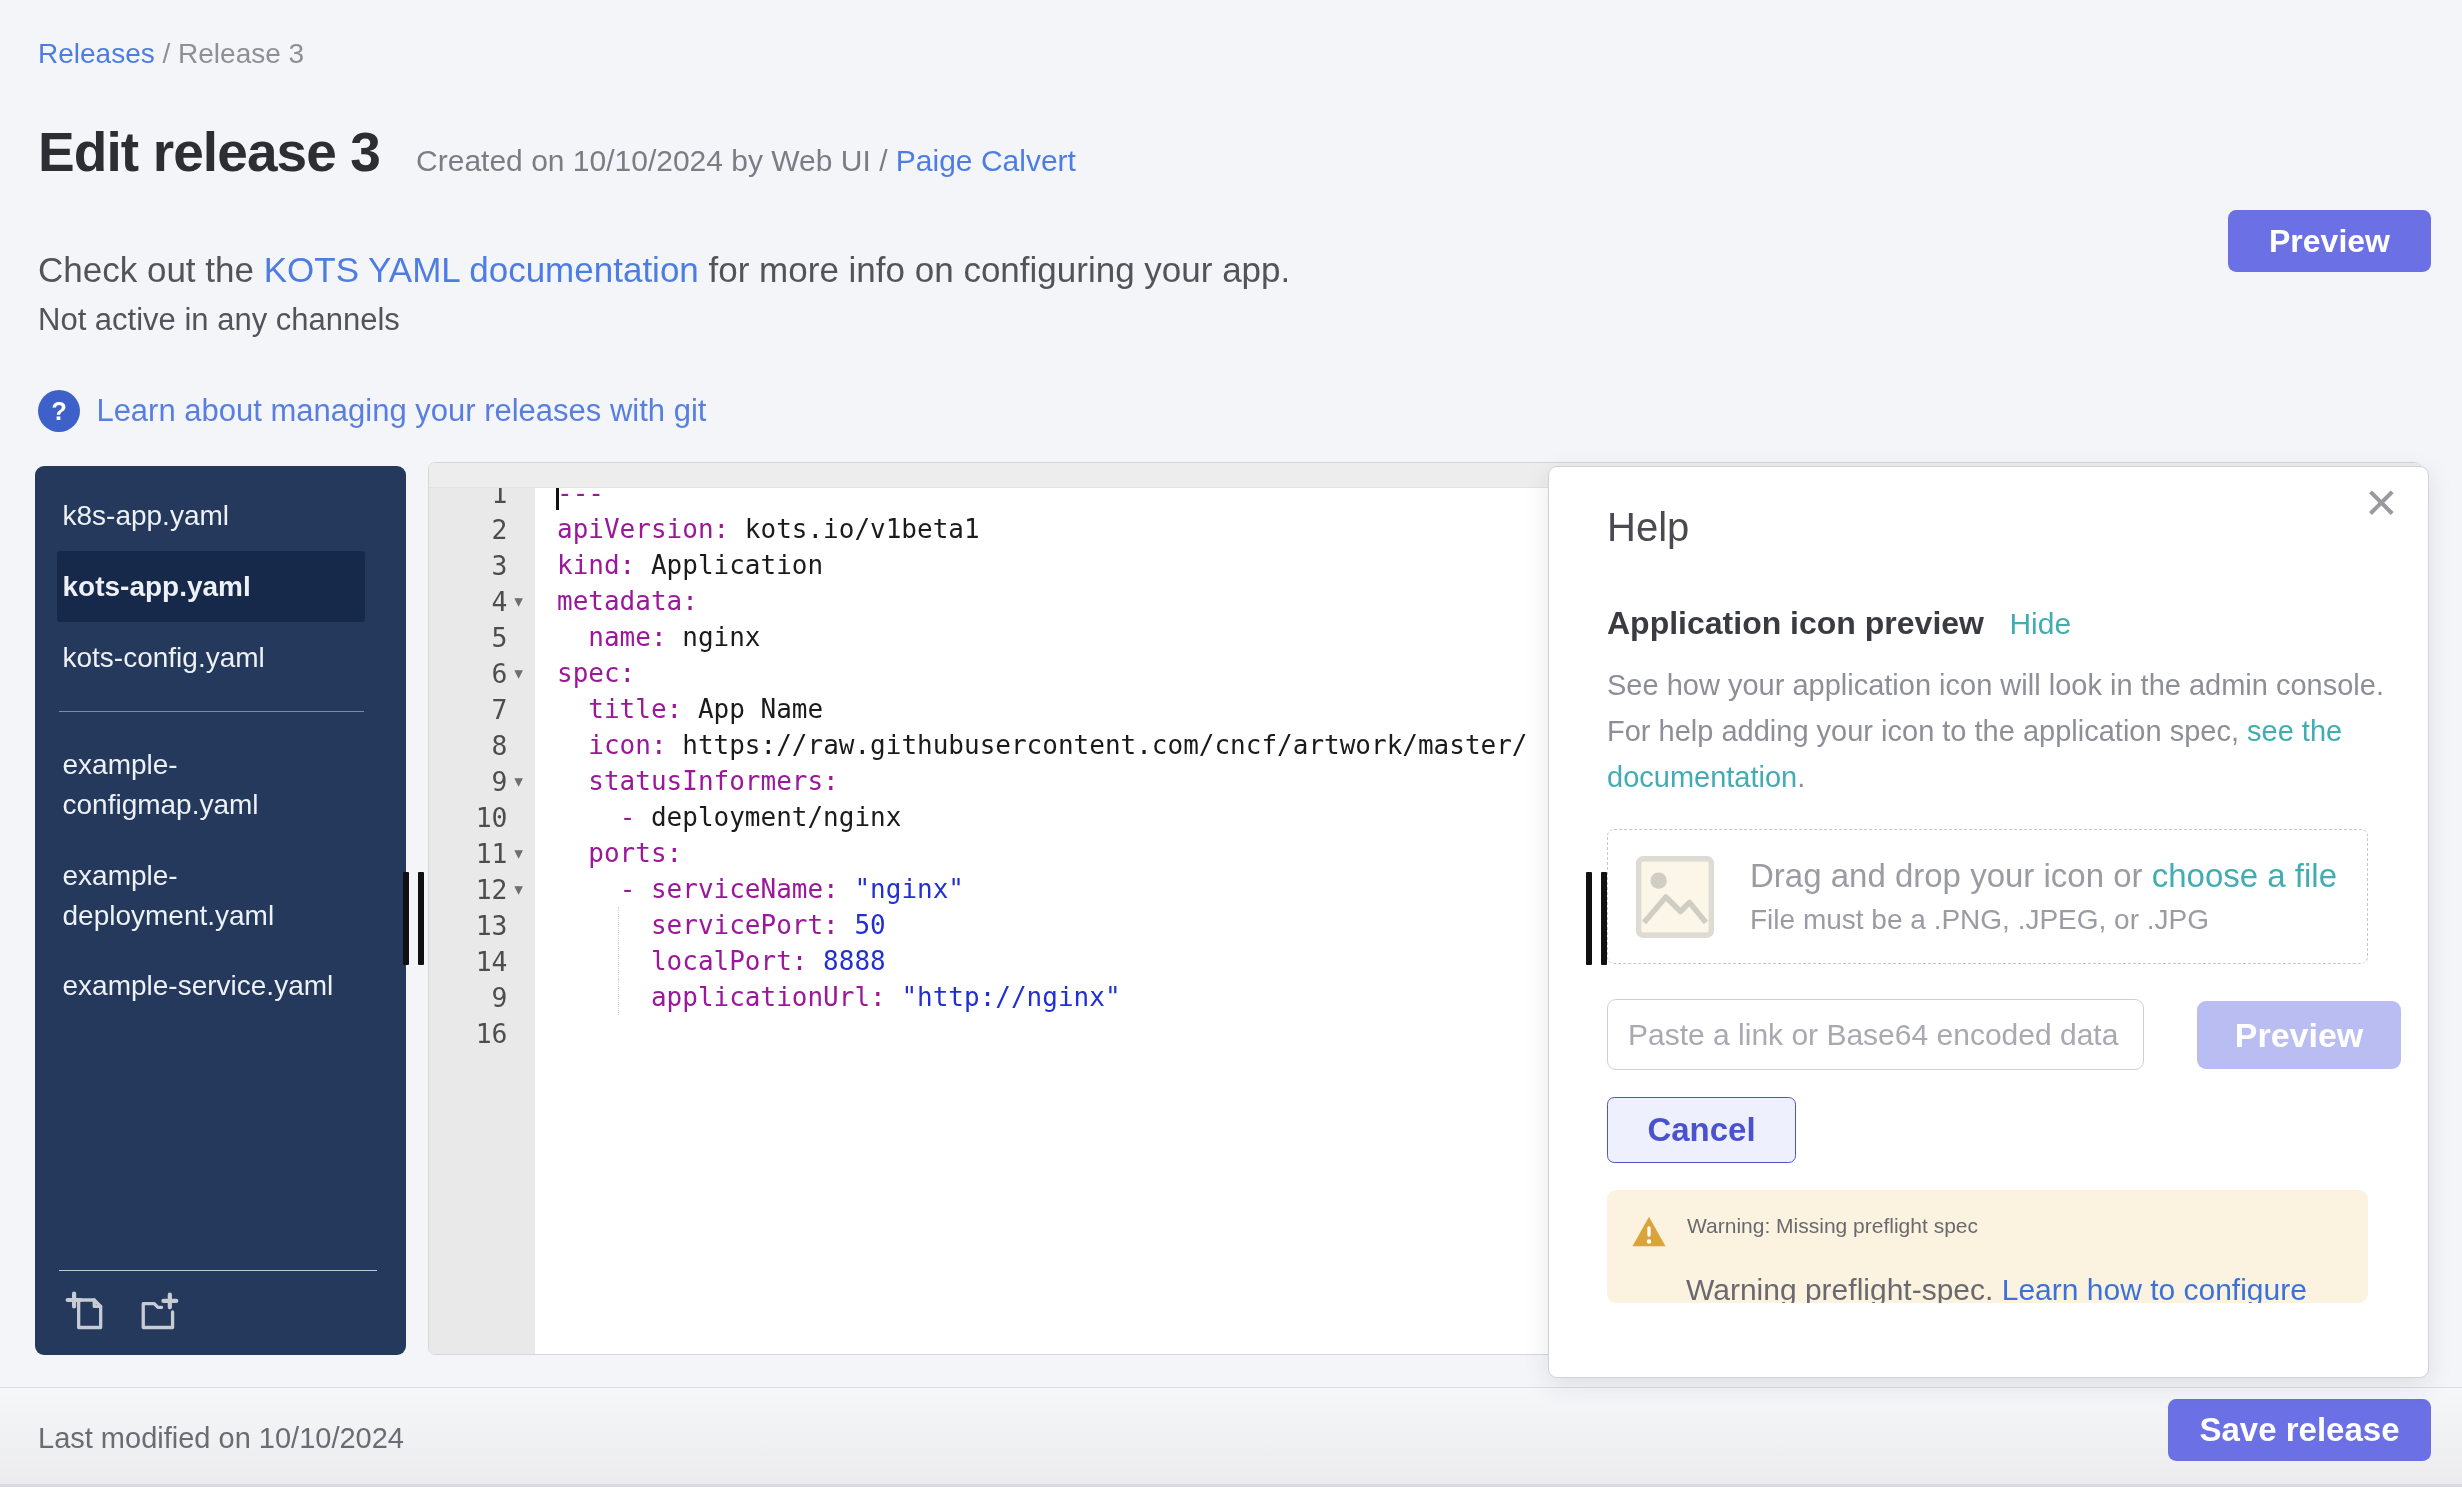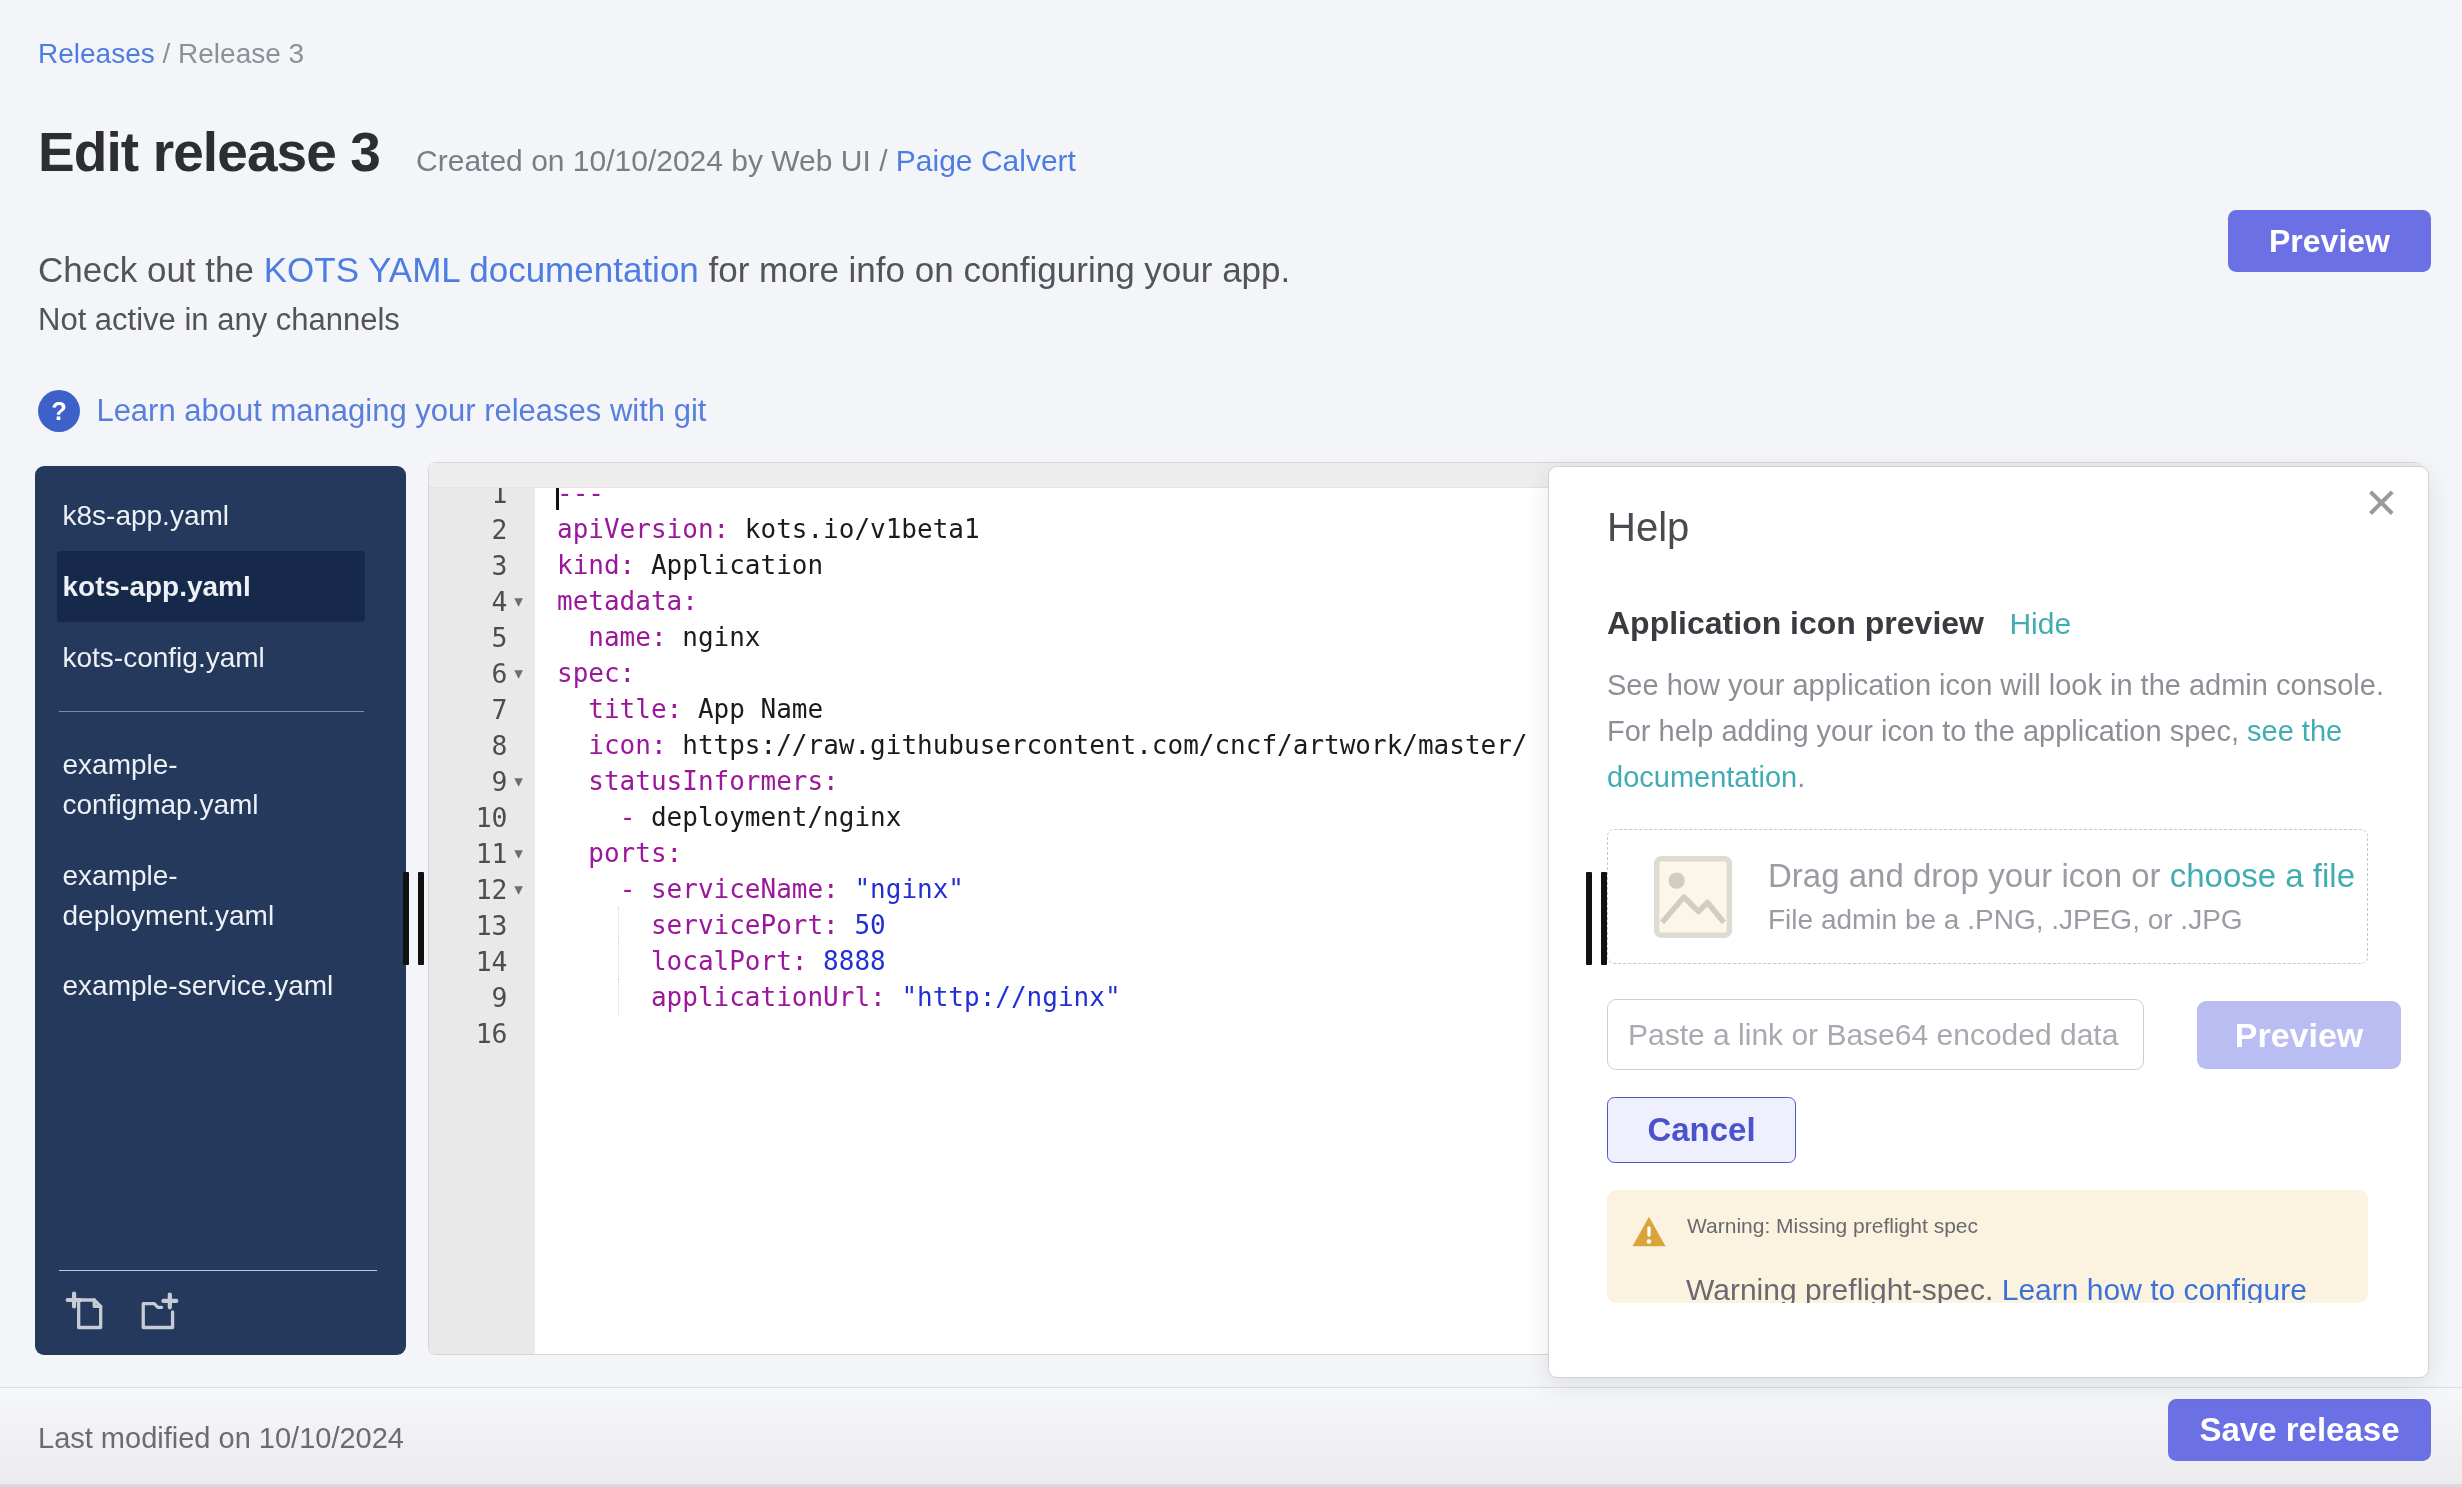--- a/index.html
+++ b/index.html
@@ -71,21 +71,21 @@
     box-shadow:0 7.3px 25.5px rgba(40,40,60,.10);}
   .close-x{position:absolute;top:16.4px;right:29px;font-size:42px;color:#9a9a9e;cursor:pointer;line-height:1;}
   .help-title{position:absolute;left:58px;top:38px;font-size:40px;font-weight:500;color:#4a4a50;}
   .section-head{position:absolute;left:58px;top:138px;display:flex;align-items:baseline;gap:25.5px;}
   .section-title{font-size:32px;font-weight:700;color:#3a3a41;}
   .teal-link{color:#41adb2;cursor:pointer;}
   .hide-link{font-size:30px;}
   .help-para{position:absolute;left:58px;top:195px;width:780px;font-size:29px;line-height:46px;color:#8e8e97;}
   .dropzone{position:absolute;left:58px;top:362px;width:761px;height:135px;border:1.8px dashed #c6c6cb;
     border-radius:7.3px;box-sizing:border-box;display:flex;align-items:center;gap:35px;
-    padding-left:45px;cursor:pointer;}
+    padding-left:27px;cursor:pointer;}
   .dz-text .dz-line1{font-size:33px;color:#9b9ba3;}
   .dz-text .dz-line2{font-size:28px;color:#9b9ba3;margin-top:9px;}
   .link-input{position:absolute;left:58px;top:532px;width:537px;height:71px;border:1.8px solid #cfcfd3;
     border-radius:9px;box-sizing:border-box;font-family:inherit;font-size:30px;color:#4a4a50;
     padding:0 20px;outline:none;}
   .link-input::placeholder{color:#a9a9b1;}
   .preview-btn{position:absolute;left:648px;top:534px;width:204px;height:68px;background:#b9bdf2;
     font-size:34px;border-radius:9px;}
   .cancel-btn{position:absolute;left:58px;top:630px;width:189px;height:66px;background:#eef0fd;
     border:1.8px solid #4d55cd;color:#4a52cc;font-size:33px;font-weight:700;border-radius:7.3px;
@@ -269,21 +269,21 @@
     <div class="help-para"><span>See how your application icon will look in the admin console. For help adding your icon to the application spec, </span><span class="teal-link">see the documentation</span><span>.</span></div>
 
     <div class="dropzone">
       <svg width="80" height="84" viewBox="0 0 88 92">
         <rect x="4" y="4" width="80" height="84" rx="5" fill="#fbf6e7" stroke="#dddbd2" stroke-width="6"></rect>
         <circle cx="26" cy="28" r="9" fill="#cfcdc4"></circle>
         <path d="M10 74 L34 46 L50 62 L60 52 L78 74" fill="none" stroke="#cfcdc4" stroke-width="6" stroke-linejoin="round"></path>
       </svg>
       <div class="dz-text">
         <div class="dz-line1"><span>Drag and drop your icon or </span><span class="teal-link">choose a file</span></div>
-        <div class="dz-line2">File admin be a .PNG, .JPEG, or .JPG</div>
+        <div class="dz-line2">File must be a .PNG, .JPEG, or .JPG</div>
       </div>
     </div>
 
     <input class="link-input" type="text" placeholder="Paste a link or Base64 encoded data URL" style="">
     <button class="btn preview-btn">Preview</button>
     <button class="cancel-btn">Cancel</button>
 
     <div class="warning-box">
       <div class="warn-row1">
         <svg width="36" height="35" viewBox="0 0 24 22">

